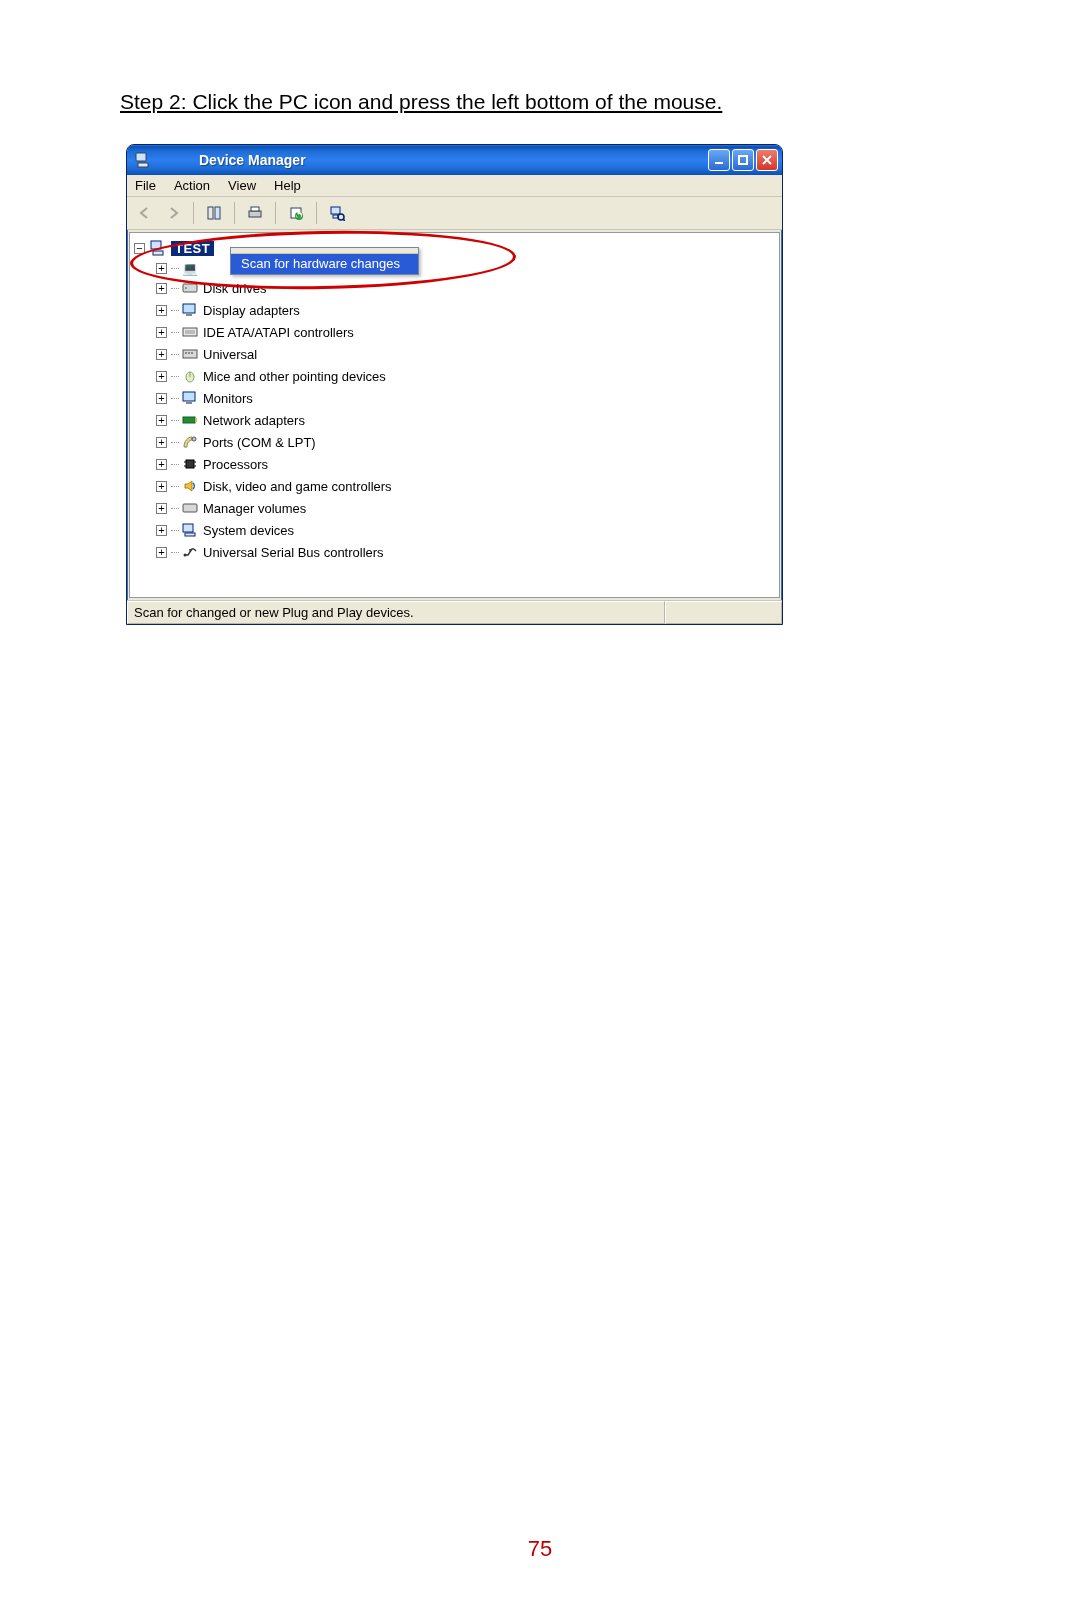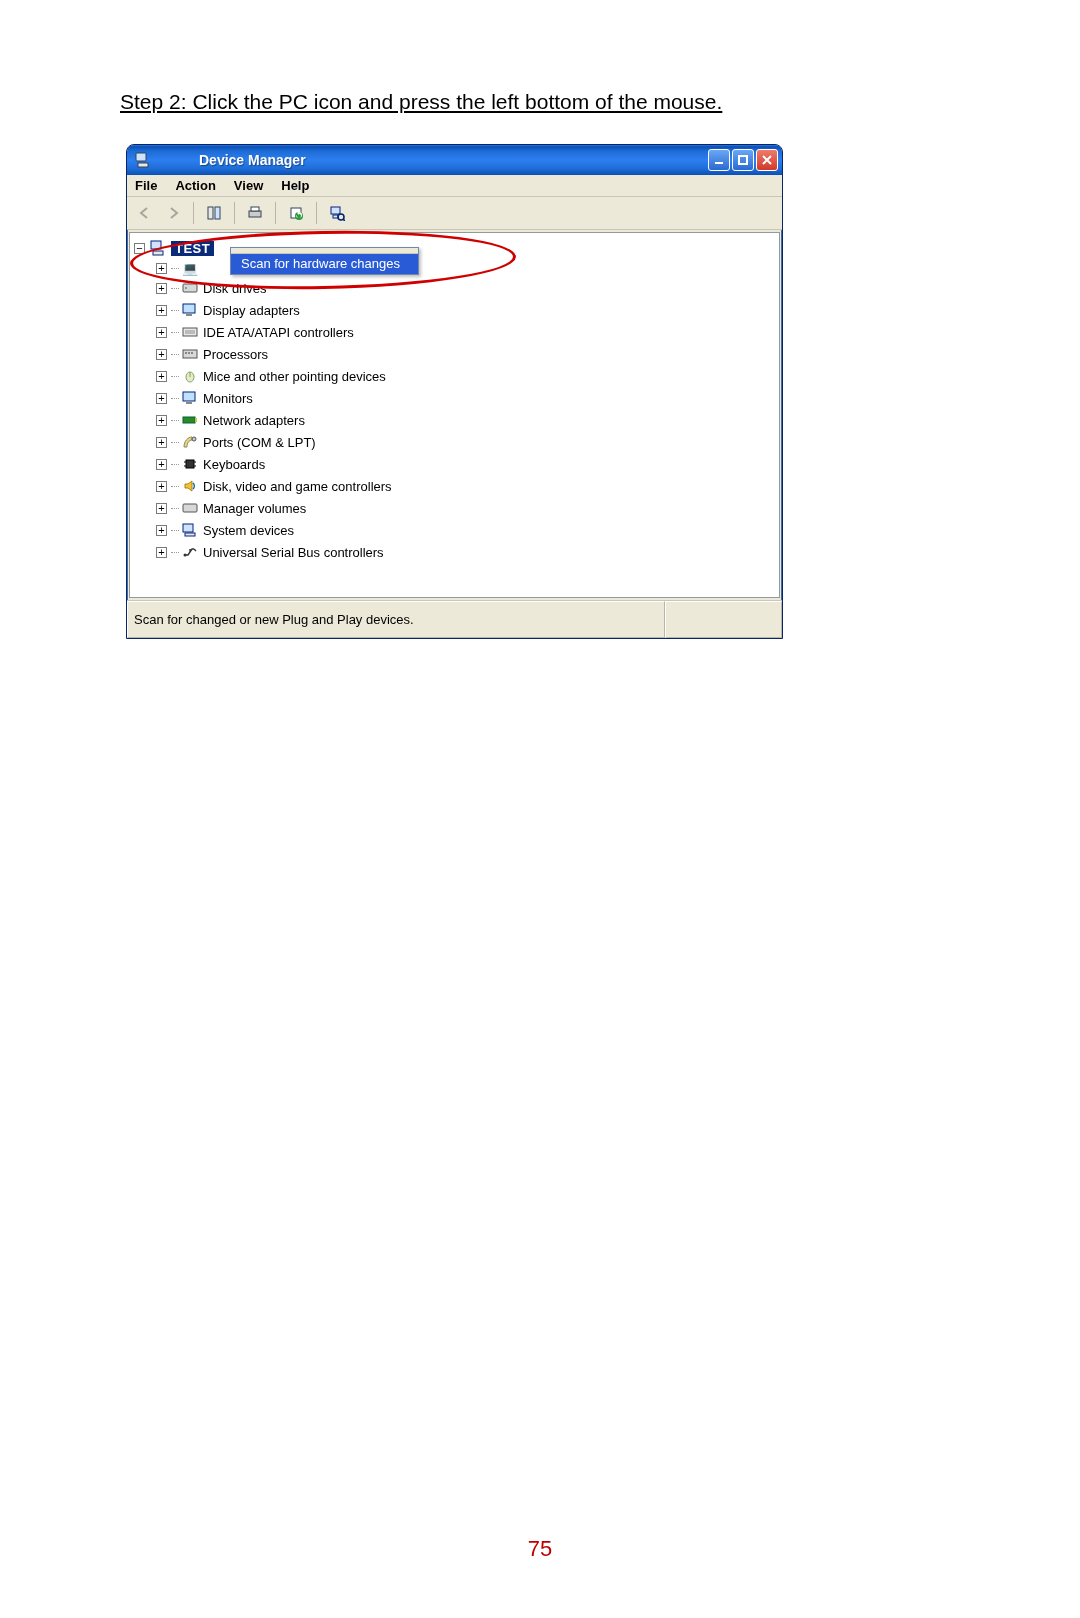--- a/index.html
+++ b/index.html
@@ -76,21 +76,21 @@
   .tbtn svg { display:block }
 
   .menubar {
     background: #ece9d8;
     padding: 3px 8px;
     display: flex;
     gap: 18px;
     border-bottom: 1px solid #c9c6b8;
     font-size: 13px;
   }
-  .menubar span { cursor: default; font-weight: bold; }
+  .menubar span { cursor: default; }
 
   .toolbar {
     background: #ece9d8;
     padding: 4px 6px;
     display: flex;
     align-items: center;
     gap: 4px;
     border-bottom: 1px solid #c9c6b8;
   }
   .toolbar .sep { width:1px; height:22px; background:#b9b6a8; margin:0 4px; }
@@ -187,21 +187,21 @@
   }
   .annot.outer { top: -6px; left: -2px; width: 380px; height: 52px; transform: rotate(-1deg); }
 
   .statusbar {
     background: #ece9d8;
     border-top: 1px solid #c9c6b8;
     display: flex;
     font-size: 13px;
   }
   .statusbar .pane {
-    padding: 10px 6px;
+    padding: 3px 6px;
     border: 1px solid #fff;
     border-right-color: #b9b6a8;
     border-bottom-color: #b9b6a8;
     flex: 0 0 auto;
   }
   .statusbar .pane.main { flex: 0 0 80%; }
   .statusbar .pane.side { flex: 1; }
 </style>
 </head>
 <body>
@@ -356,21 +356,21 @@
         <span class="pm">+</span>
           <span class="dots"></span>
         <span class="nic">
             <svg width="16" height="10">
               <rect x="1" y="1" width="14" height="8" fill="#d8d8d8" stroke="#555"></rect>
               <rect x="3" y="3" width="2" height="2" fill="#888"></rect>
               <rect x="6" y="3" width="2" height="2" fill="#888"></rect>
               <rect x="9" y="3" width="2" height="2" fill="#888"></rect>
             </svg>
           </span>
-        <span class="node-label">Processors</span>
+        <span class="node-label">Universal</span>
       </div>
       <div class="row indent1">
         <span class="pm">+</span>
           <span class="dots"></span>
         <span class="nic">
             <svg width="14" height="14">
               <ellipse cx="7" cy="8" rx="4" ry="5" fill="#f0e6c8" stroke="#7a6"></ellipse>
               <line x1="7" y1="3" x2="7" y2="8" stroke="#7a6"></line>
             </svg>
           </span>
@@ -414,21 +414,21 @@
           <span class="dots"></span>
         <span class="nic">
             <svg width="14" height="14">
               <rect x="3" y="3" width="8" height="8" fill="#333" stroke="#000"></rect>
               <line x1="1" y1="5" x2="3" y2="5" stroke="#000"></line>
               <line x1="1" y1="9" x2="3" y2="9" stroke="#000"></line>
               <line x1="11" y1="5" x2="13" y2="5" stroke="#000"></line>
               <line x1="11" y1="9" x2="13" y2="9" stroke="#000"></line>
             </svg>
           </span>
-        <span class="node-label">Keyboards</span>
+        <span class="node-label">Processors</span>
       </div>
       <div class="row indent1">
         <span class="pm">+</span>
           <span class="dots"></span>
         <span class="nic">
             <svg width="14" height="14">
               <path d="M2 5h3l4-3v10l-4-3H2z" fill="#f5c040" stroke="#a80"></path>
               <path d="M10 4a4 4 0 0 1 0 6" fill="none" stroke="#06a" stroke-width="1.3"></path>
             </svg>
           </span>

